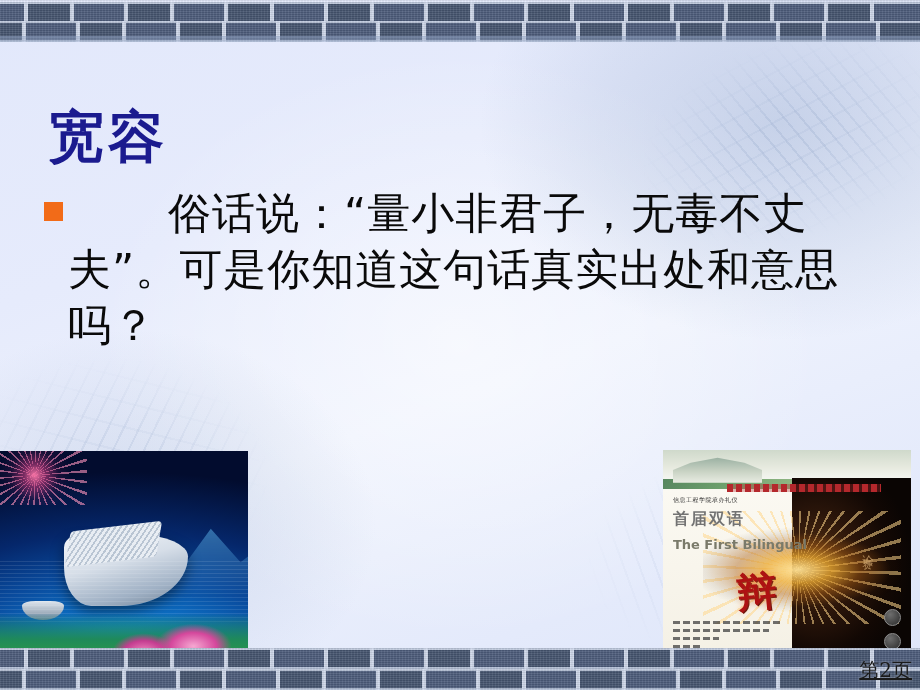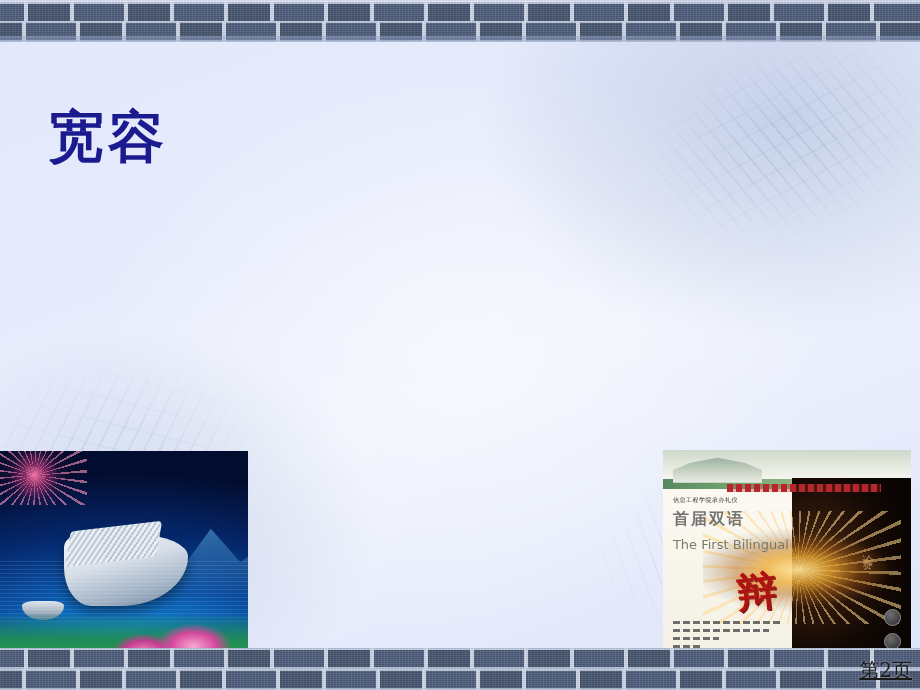--- a/index.html
+++ b/index.html
@@ -340,21 +340,21 @@
     font-size: 16px;
     color: #737373;
     letter-spacing: 2px;
     white-space: nowrap;
   }
   .poster-headline-en {
     position: absolute;
     left: 4%;
     top: 40%;
     font-family: "DejaVu Sans", "Liberation Sans", sans-serif;
-    font-weight: normal;
+    font-weight: bold;
     font-size: 13px;
     color: #7a7a6a;
     letter-spacing: 0px;
     white-space: nowrap;
   }
   .poster-subline {
     position: absolute;
     left: 4%;
     top: 21%;
     font-family: "DejaVu Sans", "Liberation Sans", sans-serif;
@@ -437,20 +437,24 @@
 
   <div class="brick-band top">
     <div class="brick-row r1"></div>
     <div class="brick-row r2"></div>
     <div class="brick-noise"></div>
   </div>
 
 
   <div class="title-kuanrong">宽容</div>
 
+  <div class="body-block">
+    <div class="bullet-square"></div>
+    <div class="body-text">俗话说：“量小非君子，无毒不丈夫”。可是你知道这句话真实出处和意思吗？</div>
+  </div>
 
   <div class="pic-boat">
     <div class="boat-sky"></div>
     <div class="boat-mountain"></div>
     <div class="boat-fireworks"></div>
     <div class="boat-hull"></div>
     <div class="boat-deck"></div>
     <div class="boat-small"></div>
     <div class="boat-reflect"></div>
     <div class="boat-lotus"></div>

